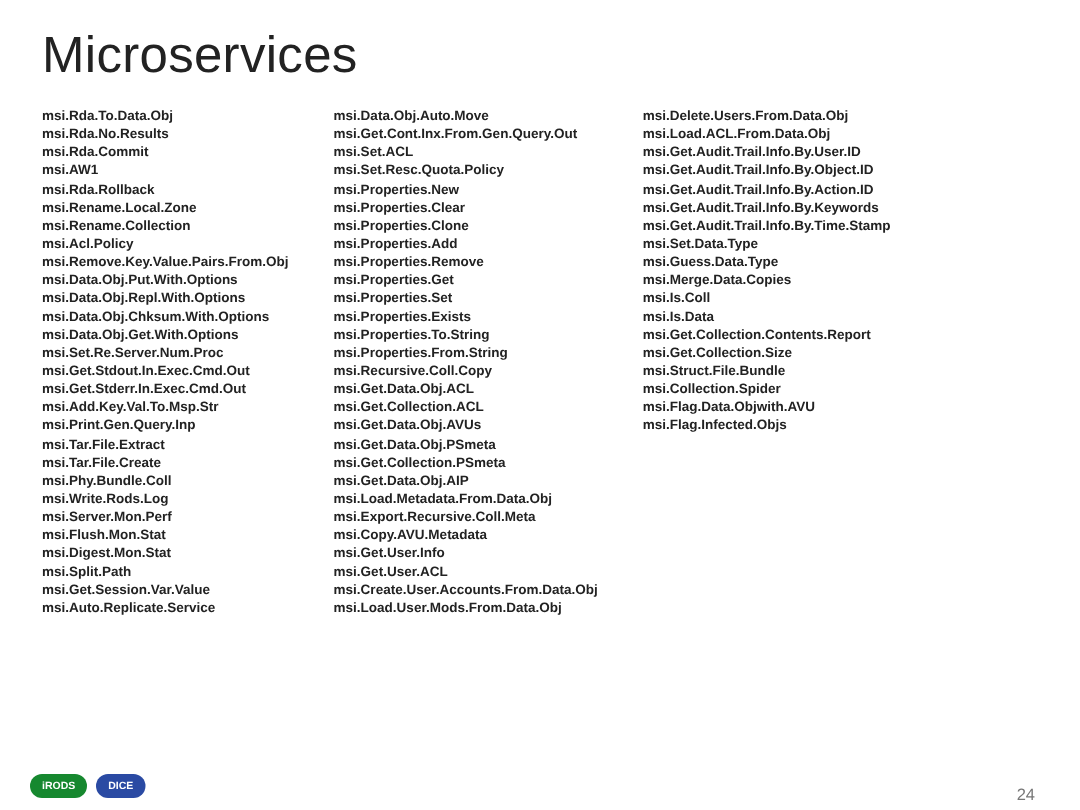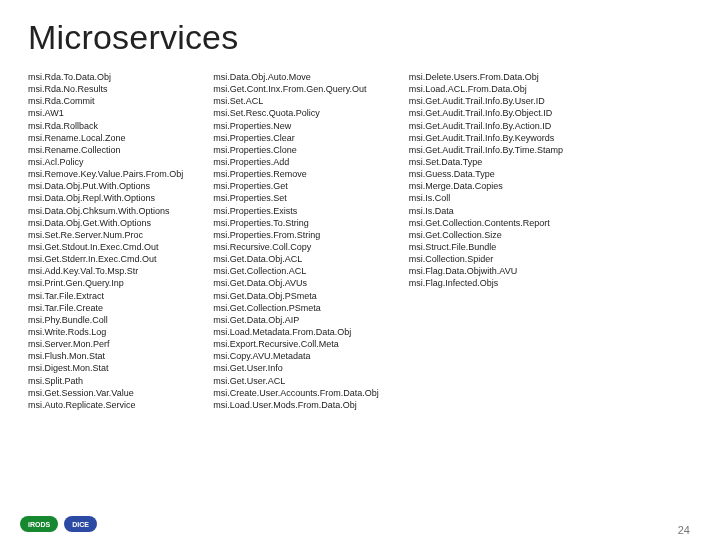--- a/index.html
+++ b/index.html
@@ -29,20 +29,21 @@
   }
   .cols {
     display: flex;
     gap: 30px;
   }
   .col {
     font-size: 9px;
     line-height: 1.35;
     color: #222;
     white-space: pre-line;
+    font-weight: bold;
   }
   .col span { display: block; }
   .pagenum {
     position: absolute;
     right: 30px;
     bottom: 4px;
     font-size: 11px;
     color: #777;
   }
   .footer-logos {

